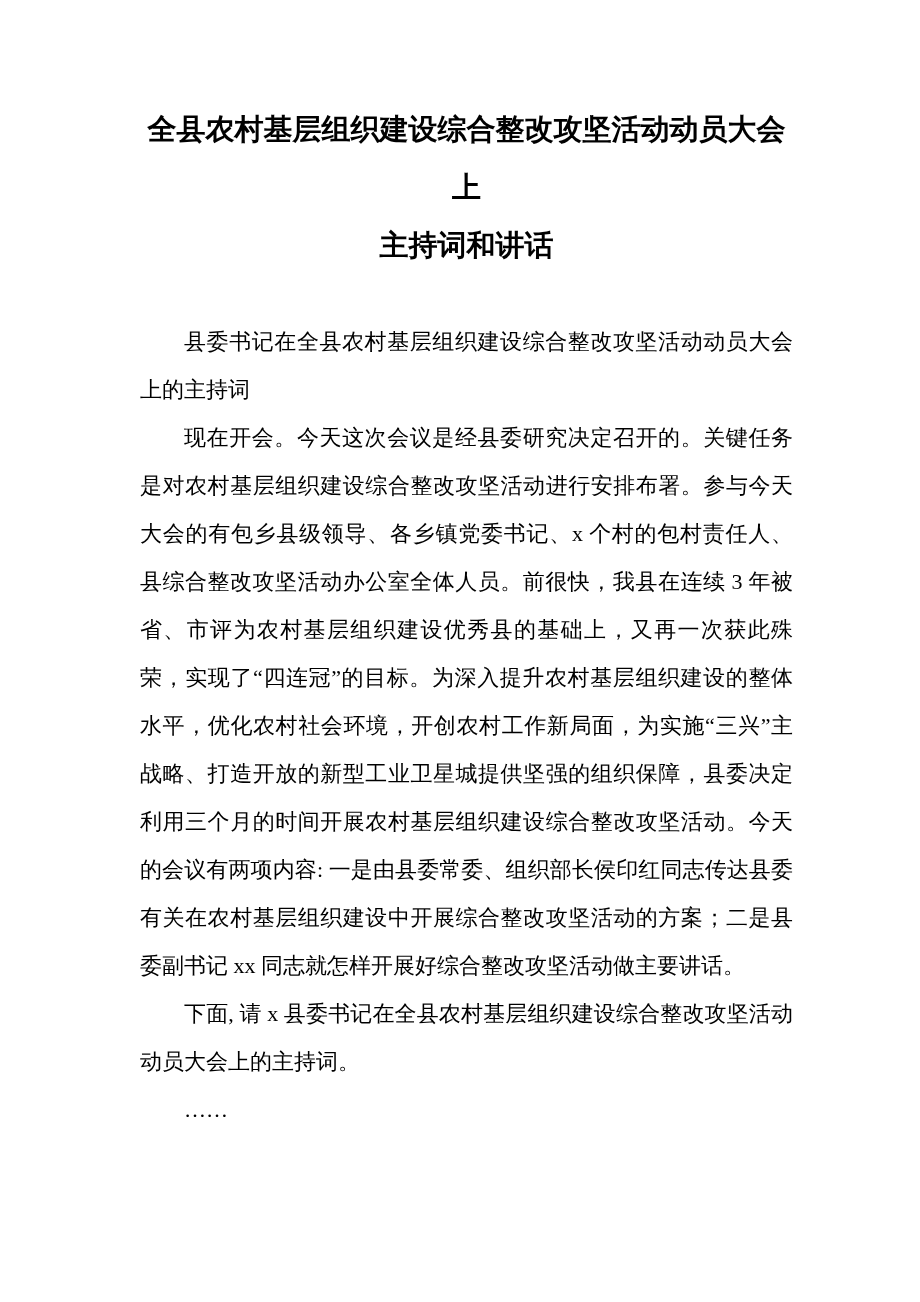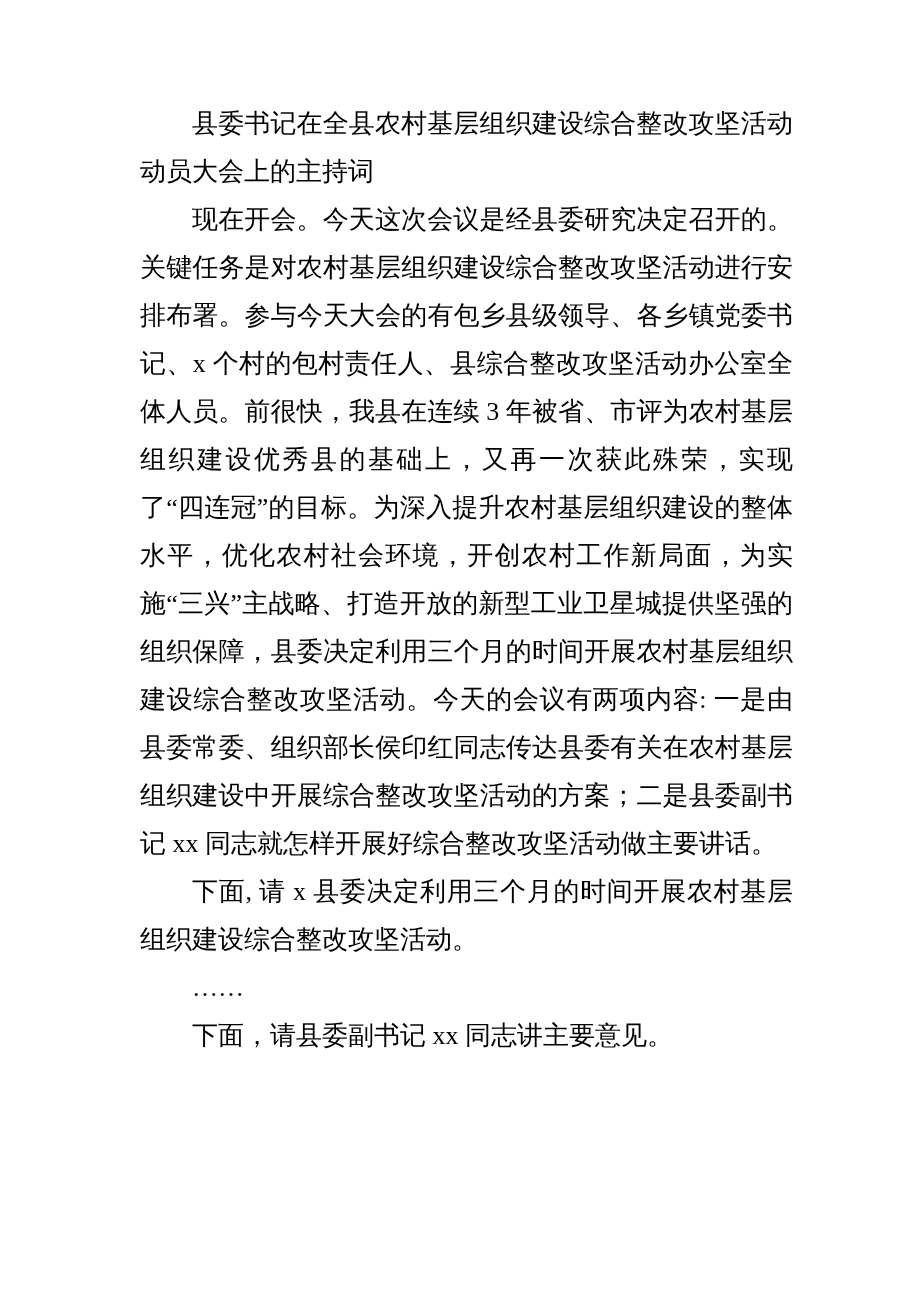--- a/index.html
+++ b/index.html
@@ -22,33 +22,36 @@
     font-size: 29px;
     font-weight: bold;
     line-height: 58px;
     text-align: center;
     margin: 0 0 44px 0;
   }
   .doc-title .title-line {
     display: block;
   }
   .doc-body p {
-    font-size: 26px;
+    font-size: 22px;
     line-height: 48px;
     margin: 0;
     text-indent: 2em;
     text-align: justify;
     letter-spacing: 0;
   }
 </style>
 </head>
 <body>
 
 <div class="page">
+  <h1 class="doc-title">
+    <span class="title-line">全县农村基层组织建设综合整改攻坚活动动员大会上</span>
+    <span class="title-line">主持词和讲话</span>
+  </h1>
 
   <div class="doc-body">
     <p>县委书记在全县农村基层组织建设综合整改攻坚活动动员大会上的主持词</p>
     <p>现在开会。今天这次会议是经县委研究决定召开的。关键任务是对农村基层组织建设综合整改攻坚活动进行安排布署。参与今天大会的有包乡县级领导、各乡镇党委书记、x 个村的包村责任人、县综合整改攻坚活动办公室全体人员。前很快，我县在连续 3 年被省、市评为农村基层组织建设优秀县的基础上，又再一次获此殊荣，实现了“四连冠”的目标。为深入提升农村基层组织建设的整体水平，优化农村社会环境，开创农村工作新局面，为实施“三兴”主战略、打造开放的新型工业卫星城提供坚强的组织保障，县委决定利用三个月的时间开展农村基层组织建设综合整改攻坚活动。今天的会议有两项内容: 一是由县委常委、组织部长侯印红同志传达县委有关在农村基层组织建设中开展综合整改攻坚活动的方案；二是县委副书记 xx 同志就怎样开展好综合整改攻坚活动做主要讲话。</p>
-    <p>下面, 请 x 县委决定利用三个月的时间开展农村基层组织建设综合整改攻坚活动。</p>
+    <p>下面, 请 x 县委书记在全县农村基层组织建设综合整改攻坚活动动员大会上的主持词。</p>
     <p>……</p>
-    <p>下面，请县委副书记 xx 同志讲主要意见。</p>
   </div>
 </div>
 
 </body></html>

